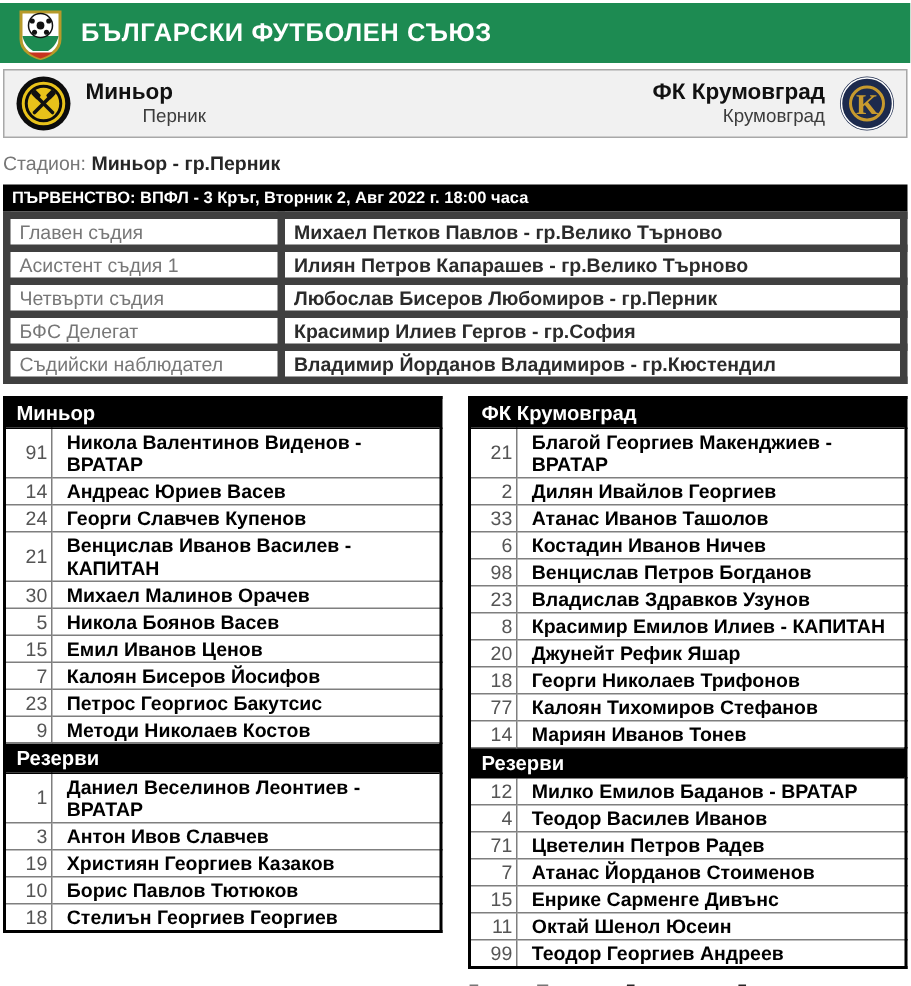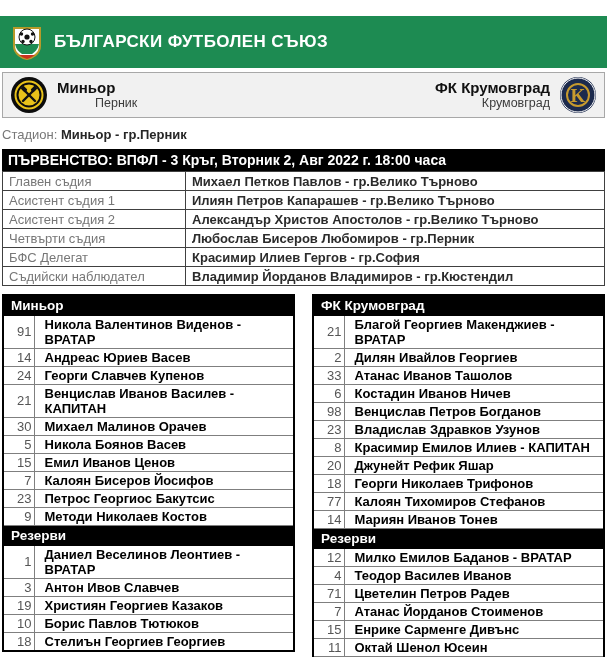--- a/index.html
+++ b/index.html
@@ -4,22 +4,22 @@
 <style>
   * { box-sizing: border-box; margin: 0; padding: 0; }
   body {
     width: 607px;
     background: #ffffff;
     font-family: "Liberation Sans", sans-serif;
     color: #222;
   }
   
   .topbar {
-    margin-top: 16px;
-    height: 52px;
+    margin-top: 2px;
+    height: 40px;
     background: #1d8b52;
     display: flex;
     align-items: center;
     gap: 10px;
     padding: 0 10px;
   }
   .topbar .title {
     color: #ffffff;
     font-weight: bold;
     font-size: 17px;
@@ -45,28 +45,28 @@
     margin: 9px 2px 7px;
     font-size: 13px;
   }
   .lbl-gray { color: #777; }
   .val-bold { color: #262626; font-weight: bold; }
   
   .blackbar {
     background: #000;
     color: #fff;
     font-weight: bold;
-    font-size: 14px;
+    font-size: 11px;
     padding: 3px 6px;
   }
   
   .officials { margin: 0 2px; }
   .officials table { width: 100%; border-collapse: collapse; }
   .officials td {
-    border: 1px solid #404040;
+    border: 5px solid #404040;
     height: 19px;
     font-size: 13px;
     padding: 1px 6px;
   }
   .officials td.role { width: 183px; color: #777; }
   .officials td.name { color: #2b2b2b; font-weight: bold; }
   
   .rosters { display: flex; gap: 17px; margin: 8px 2px 0; }
   .team-col { width: 294px; }
   .roster { width: 100%; border-collapse: collapse; border: 2px solid #000; }
@@ -155,24 +155,20 @@
         <tr>
           <td class="role">Главен съдия</td>
           <td class="name">Михаел Петков Павлов - гр.Велико Търново</td>
         </tr>
 
         <tr>
           <td class="role">Асистент съдия 1</td>
           <td class="name">Илиян Петров Капарашев - гр.Велико Търново</td>
         </tr>
 
-        <tr>
-          <td class="role">Асистент съдия 2</td>
-          <td class="name">Александър Христов Апостолов - гр.Велико Търново</td>
-        </tr>
 
         <tr>
           <td class="role">Четвърти съдия</td>
           <td class="name">Любослав Бисеров Любомиров - гр.Перник</td>
         </tr>
 
         <tr>
           <td class="role">БФС Делегат</td>
           <td class="name">Красимир Илиев Гергов - гр.София</td>
         </tr>

